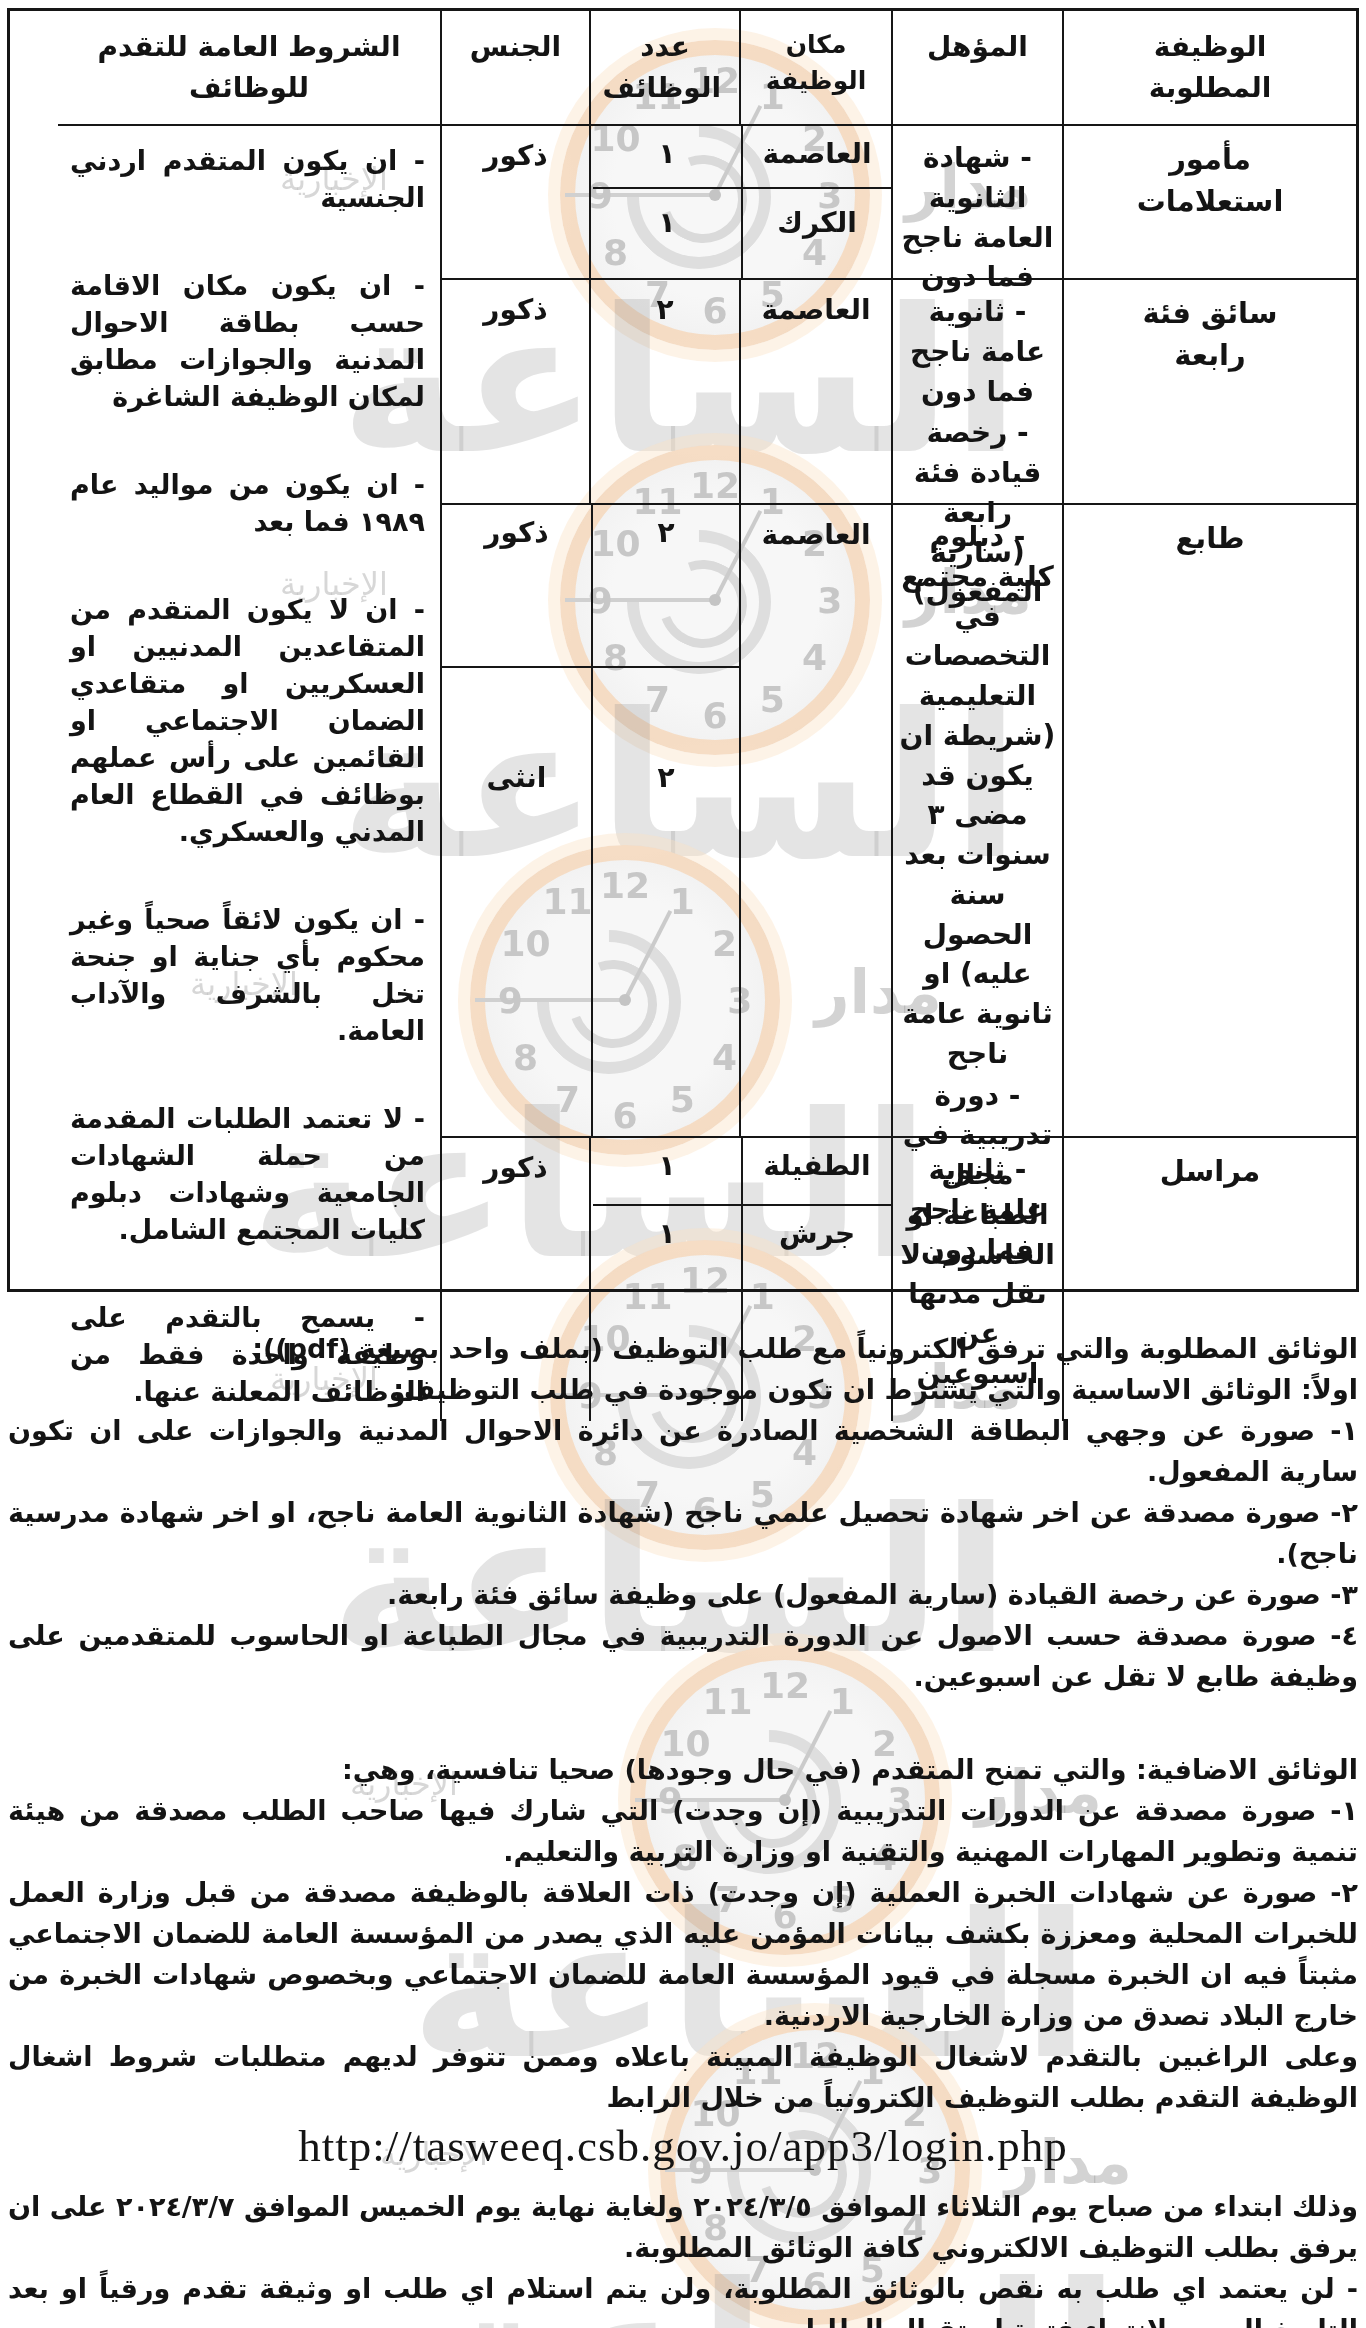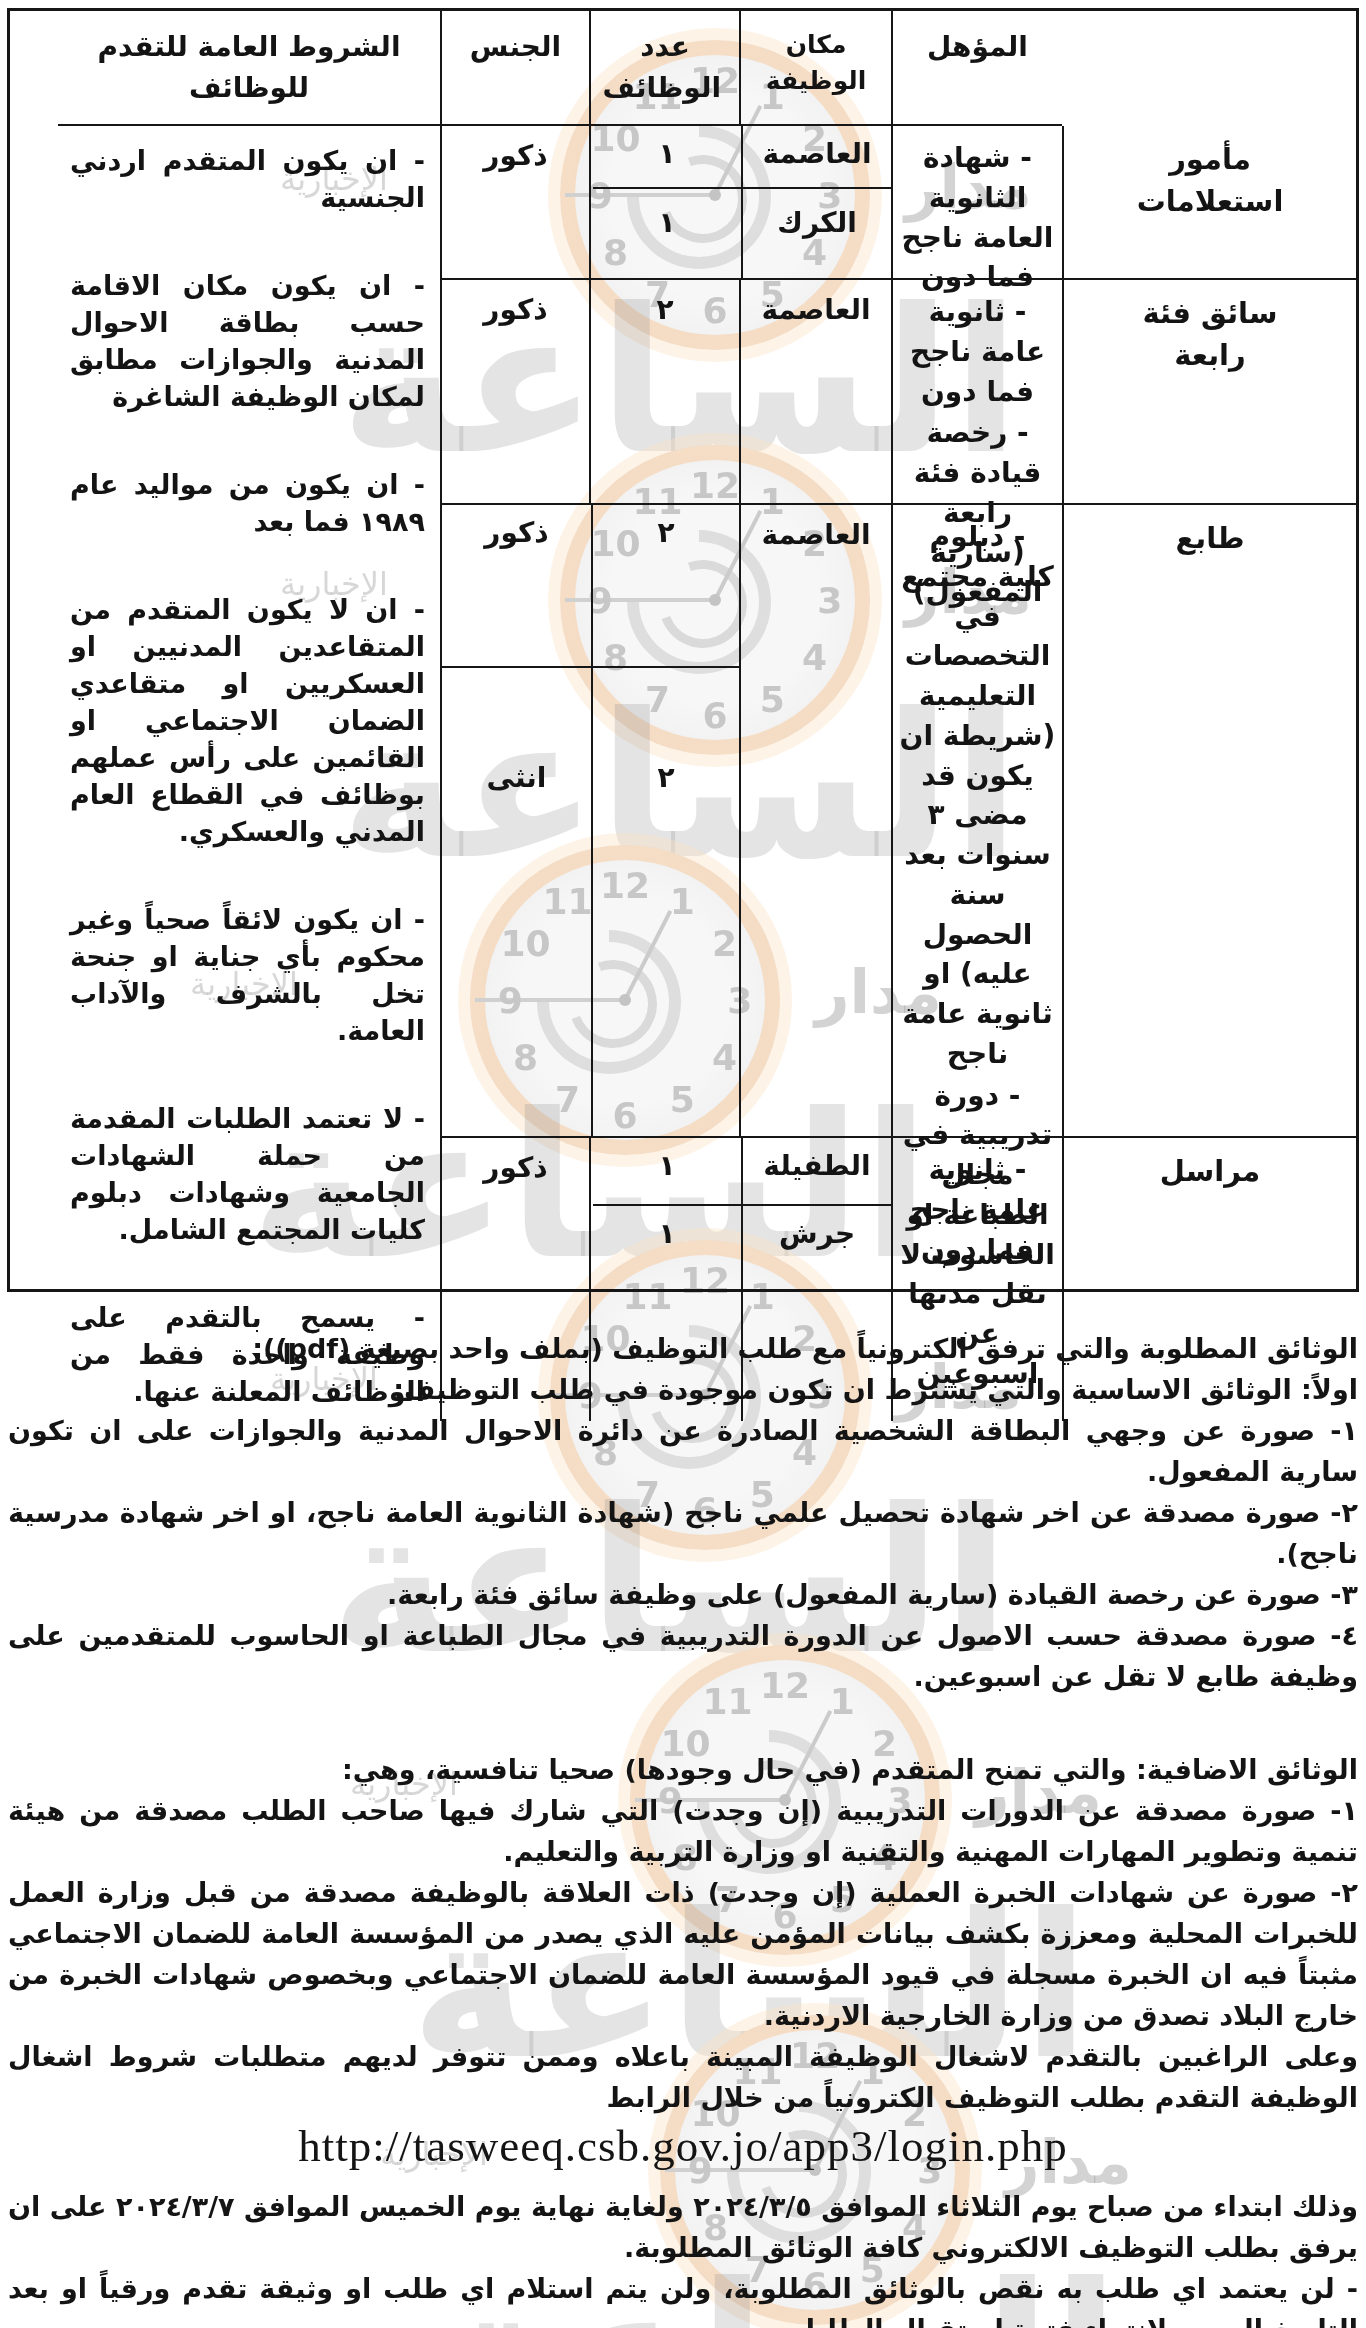--- a/index.html
+++ b/index.html
@@ -212,20 +212,23 @@
         <span class="num" style="left: 14.493%; top: 29.5%;">10</span>
         <span class="num" style="left: 29.5%; top: 14.493%;">11</span>
         <span class="num" style="left: 50%; top: 9%;">12</span>
       </div>
     <div class="wm-madar">مدار</div>
     <div class="wm-big">الساعة</div>
   </div>
 
   <div class="jobs-table">
 
+    <div class="c hdr" style="grid-column:1;grid-row:1">
+      <span class="w job-wrap">الوظيفة المطلوبة</span>
+    </div>
     <div class="c hdr" style="grid-column:2;grid-row:1">
       <span>المؤهل</span>
     </div>
     <div class="c hdr hdr-narrow" style="grid-column:3;grid-row:1">
       <span>مكان الوظيفة</span>
     </div>
     <div class="c hdr" style="grid-column:5;grid-row:1">
       <span>الجنس</span>
     </div>
     <div class="c hdr" style="grid-column:4;grid-row:1">

